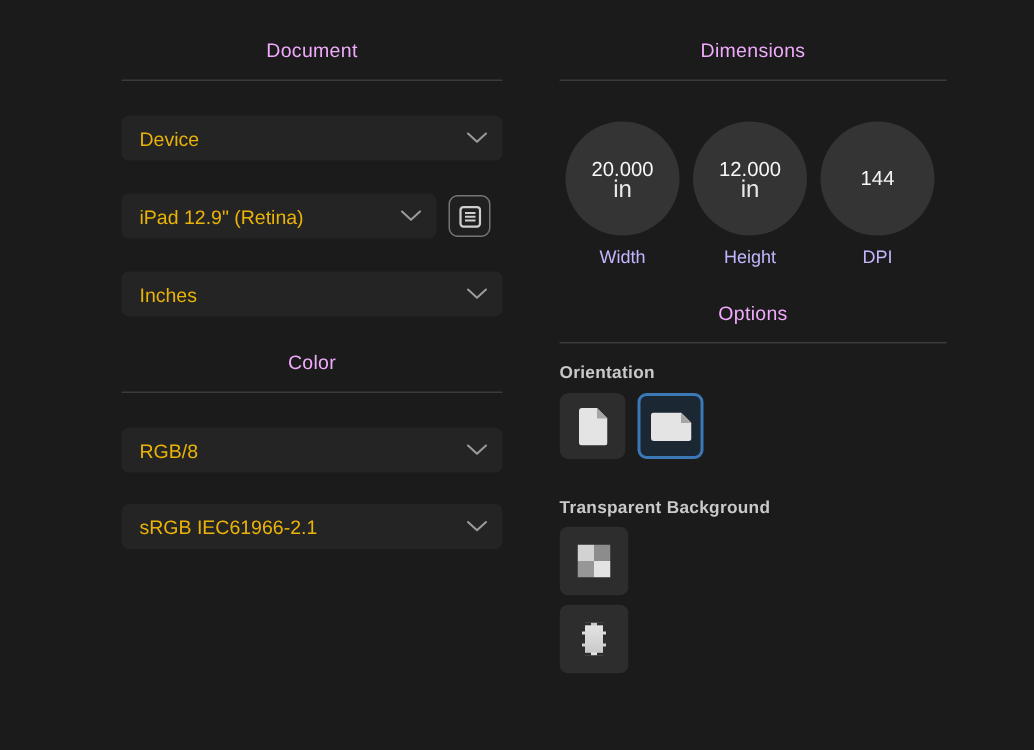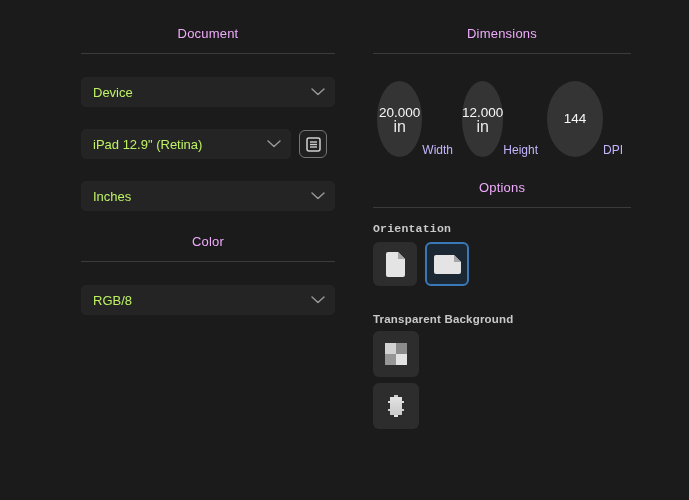--- a/index.html
+++ b/index.html
@@ -24,52 +24,52 @@
   .section-title{
     font-size:13px;color:#f0abfc;letter-spacing:.2px;line-height:16px;text-align:center;
   }
   .divider{height:1px;background:#3b3b3b;margin-top:11px;}
 
   .dropdown{
     height:30px;background:var(--field_bg);border-radius:5px;
     display:flex;align-items:center;justify-content:space-between;
     padding:0 10px 0 12px;cursor:default;
   }
-  .dropdown .dd-label{font-size:13px;color:#bef264;font-weight:500;white-space:nowrap;}
+  .dropdown .dd-label{font-size:13px;color:#eab308;font-weight:500;white-space:nowrap;}
   .chevron{flex:0 0 auto;margin-left:8px;display:flex;}
 
   .field-row{display:flex;align-items:center;}
   .preset-dd{width:210px;}
   .list-btn{
     width:28px;height:28px;margin-left:8px;border:1px solid #757575;border-radius:6px;
     background:#202020;display:flex;align-items:center;justify-content:center;
   }
 
   .mt23{margin-top:23px;} .mt22{margin-top:22px;} .mt21{margin-top:21px;} .mt36{margin-top:23px;}
 
   
   .circles{display:flex;gap:9px;margin-top:27px;margin-left:4px;}
-  .circle-group{width:76px;display:flex;flex-direction:row;align-items:flex-end;}
+  .circle-group{width:76px;display:flex;flex-direction:column;align-items:center;}
   .circle{
     width:76px;height:76px;border-radius:50%;background:var(--circle_bg);
     display:flex;flex-direction:column;align-items:center;justify-content:center;
   }
   .circle .val{font-size:13.5px;color:#f7f7f7;font-weight:500;line-height:16px;}
   .circle .unit{font-size:16px;color:#e9e9e9;font-weight:500;line-height:12px;}
   .circle-label{margin-top:7px;font-size:12px;color:#c4b5fd;}
 
   .sub-label{font-size:11.5px;font-weight:600;color:#c9c9c9;letter-spacing:.2px;}
   .opt-row{display:flex;gap:8px;margin-top:7px;}
   .opt-btn{
     width:44px;height:44px;border-radius:6px;background:#2d2d2d;
     display:flex;align-items:center;justify-content:center;border:2px solid transparent;
   }
   .opt-btn.selected{border-color:var(--accent);background:var(--selected_bg);}
   .opt-btn.big{width:46px;height:46px;}
-  .mt14{margin-top:14px;font-family:Liberation Mono, monospace;} .mt13{margin-top:27px;} .mt10{margin-top:10px;} .mt6{margin-top:6px;} .optgap{margin-top:23px;}
+  .mt14{margin-top:14px;} .mt13{margin-top:27px;} .mt10{margin-top:10px;} .mt6{margin-top:6px;} .optgap{margin-top:23px;}
 
   .artboard-glyph{
     width:16px;height:22px;border:2px dashed #2d2d2d;border-radius:2px;
     background:linear-gradient(180deg,#e3e3e3,#c9c9c9);
   }
 </style>
 </head>
 <body>
 
 <div class="col col-left">
@@ -121,20 +121,28 @@
 
   <div class="dropdown mt23">
     <span class="dd-label">RGB/8</span>
     <span class="chevron">
       <svg width="14" height="8" viewBox="0 0 14 8">
           <path d="M1 1 L7 6.5 L13 1" fill="none" stroke="#9a9a9a" stroke-width="1.4" stroke-linecap="round" stroke-linejoin="round"></path>
         </svg>
     </span>
   </div>
 
+  <div class="dropdown mt21">
+    <span class="dd-label">sRGB IEC61966-2.1</span>
+    <span class="chevron">
+      <svg width="14" height="8" viewBox="0 0 14 8">
+          <path d="M1 1 L7 6.5 L13 1" fill="none" stroke="#9a9a9a" stroke-width="1.4" stroke-linecap="round" stroke-linejoin="round"></path>
+        </svg>
+    </span>
+  </div>
 </div>
 
 <div class="col col-right">
 
   <div class="section-title">Dimensions</div>
   <div class="divider"></div>
 
   <div class="circles">
     <div class="circle-group">
       <div class="circle">

